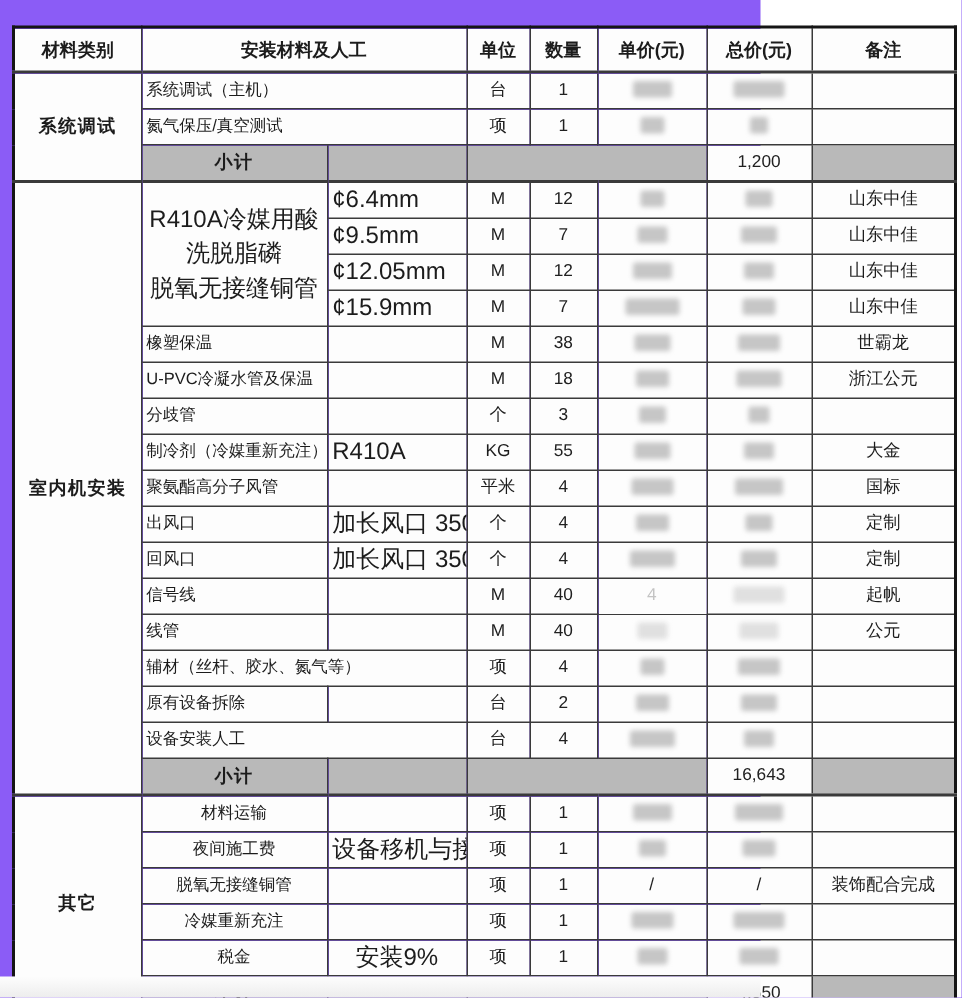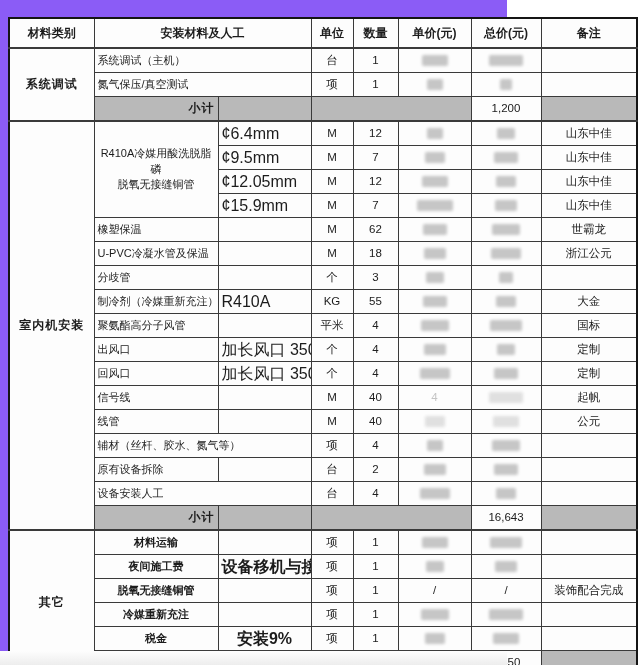--- a/index.html
+++ b/index.html
@@ -26,25 +26,25 @@
     font-size:11.5px;line-height:1.2;
     padding:1px 3px;overflow:hidden;white-space:nowrap;
     height:21px;text-align:center;vertical-align:middle;
     background:#fdfdfd;
   }
   th{font-weight:bold;height:26px;font-size:12px;}
   tr.section-start td{border-top-width:2px;margin-top:29px;}
   td.cat{font-weight:bold;font-size:12px;letter-spacing:1px;}
   td.name{text-align:left;font-size:11px;}
   td.spec{text-align:left;font-size:16px;}
-  td.center-txt{text-align:center;font-weight:bold;}
+  td.center-txt{text-align:center;}
   td.group-name{
-    text-align:center;white-space:pre-line;font-size:11px;line-height:1.45;
-  }
-  td.gray{background:#b9b9b9;text-align:right;}
+    text-align:center;white-space:pre-line;font-size:16px;line-height:1.45;
+  }
+  td.gray{background:#b9b9b9;}
   td.subtotal-label{font-weight:bold;font-size:12px;letter-spacing:1px;}
   td.num{font-size:11.5px;font-weight:normal;color:#202020;}
   .blob{
     display:inline-block;height:11px;border-radius:2px;
     background:#c6c6c6;filter:blur(1.6px);vertical-align:middle;
   }
   .blob.light{background:#e0e0e0;}
   td.faint-text{color:#c4c4c4;filter:blur(0.5px);}
   td.slash{font-size:11.5px;}
 </style>
@@ -131,21 +131,21 @@
           <td>M</td>
           <td class="num">7</td>
           <td><span class="blob" style="width: 36px;"></span></td>
           <td><span class="blob" style="width: 22px;"></span></td>
           <td>山东中佳</td>
         </tr>
         <tr>
           <td class="name">橡塑保温</td>
           <td class="spec"></td>
           <td>M</td>
-          <td class="num">62</td>
+          <td class="num">38</td>
           <td><span class="blob" style="width: 24px;"></span></td>
           <td><span class="blob" style="width: 28px;"></span></td>
           <td>世霸龙</td>
         </tr>
         <tr>
           <td class="name">U-PVC冷凝水管及保温</td>
           <td class="spec"></td>
           <td>M</td>
           <td class="num">18</td>
           <td><span class="blob" style="width: 22px;"></span></td>

